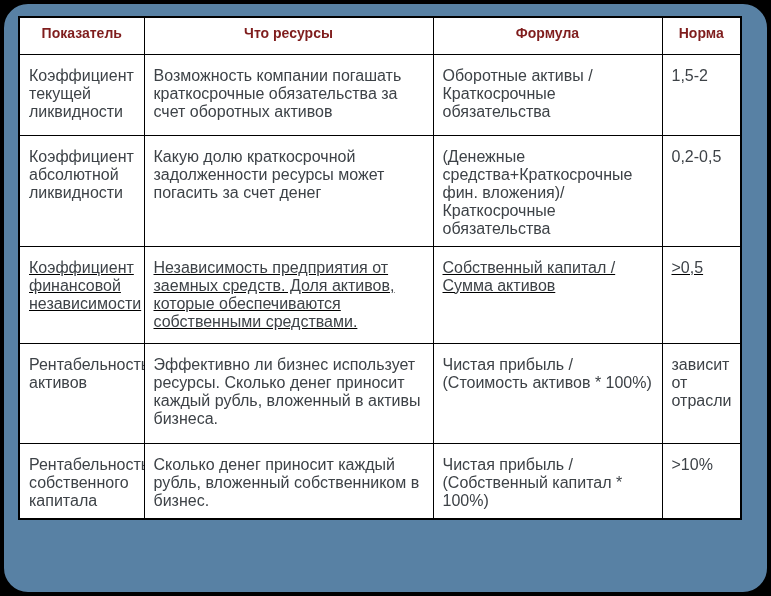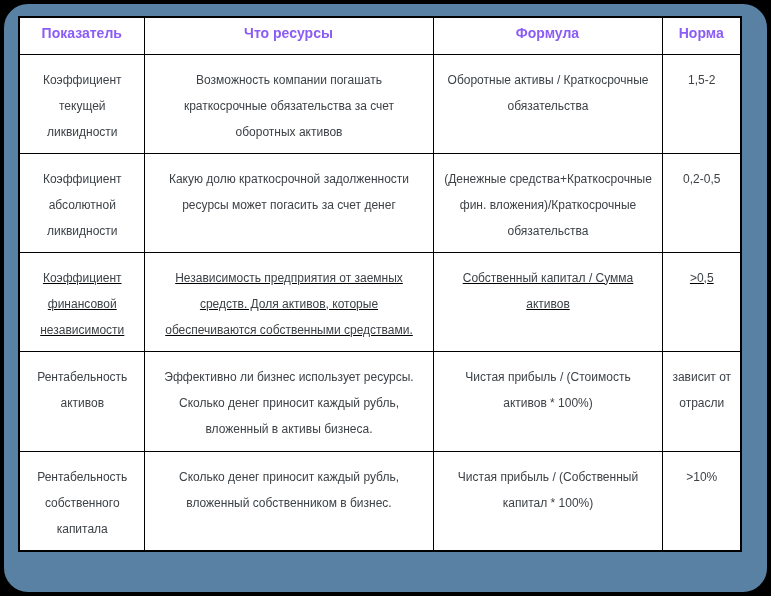--- a/index.html
+++ b/index.html
@@ -44,30 +44,30 @@
     table.ratios col.c-norm { width: 79px; }
     table.ratios th, table.ratios td {
       border: 1px solid #000000;
       vertical-align: top;
       box-sizing: border-box;
       overflow: hidden;
     }
     table.ratios th {
       font-size: 14px;
       font-weight: bold;
-      color: #8b5cf6;
+      color: #7f1d1d;
       text-align: center;
       padding: 7px 6px 4px 6px;
       height: 37px;
     }
     table.ratios td {
-      font-size: 12px;
-      line-height: 26px;
+      font-size: 16px;
+      line-height: 18px;
       color: #3d4247;
-      text-align: center;
+      text-align: left;
       padding: 12px 8px 8px 9px;
     }
     tr.r1 { height: 81px; }
     tr.r2 { height: 96px; }
     tr.r3 { height: 81px; }
     tr.r4 { height: 97px; text-decoration: underline; }
     tr.r5 { height: 100px; }
     tr.r6 { height: 61px; border-radius: 22px; }
   </style>
 </head>

